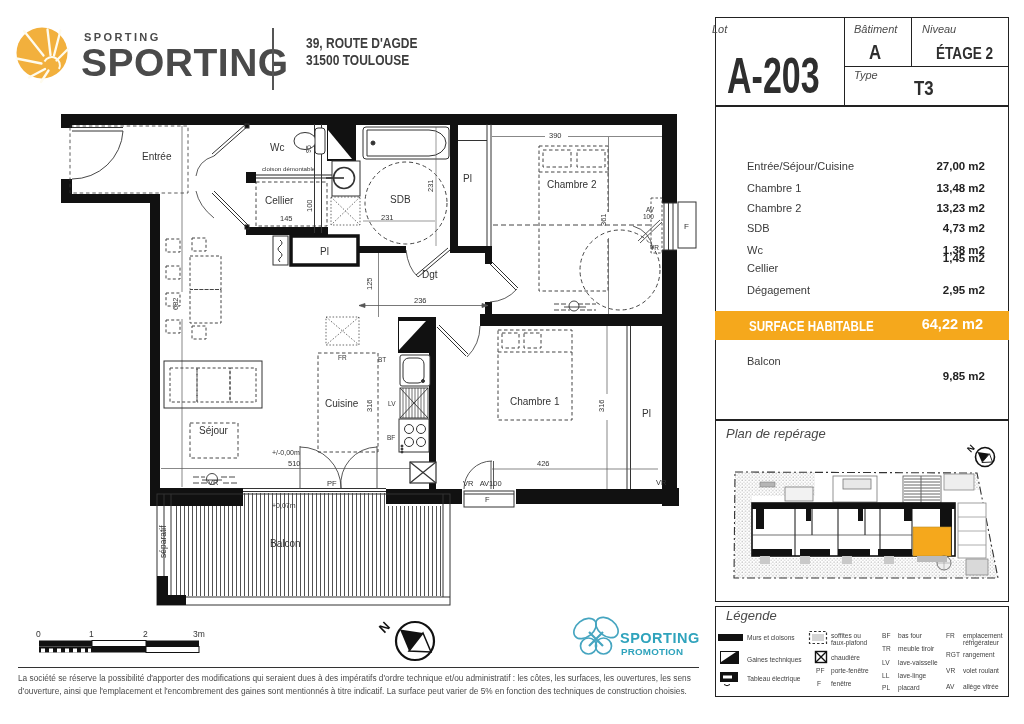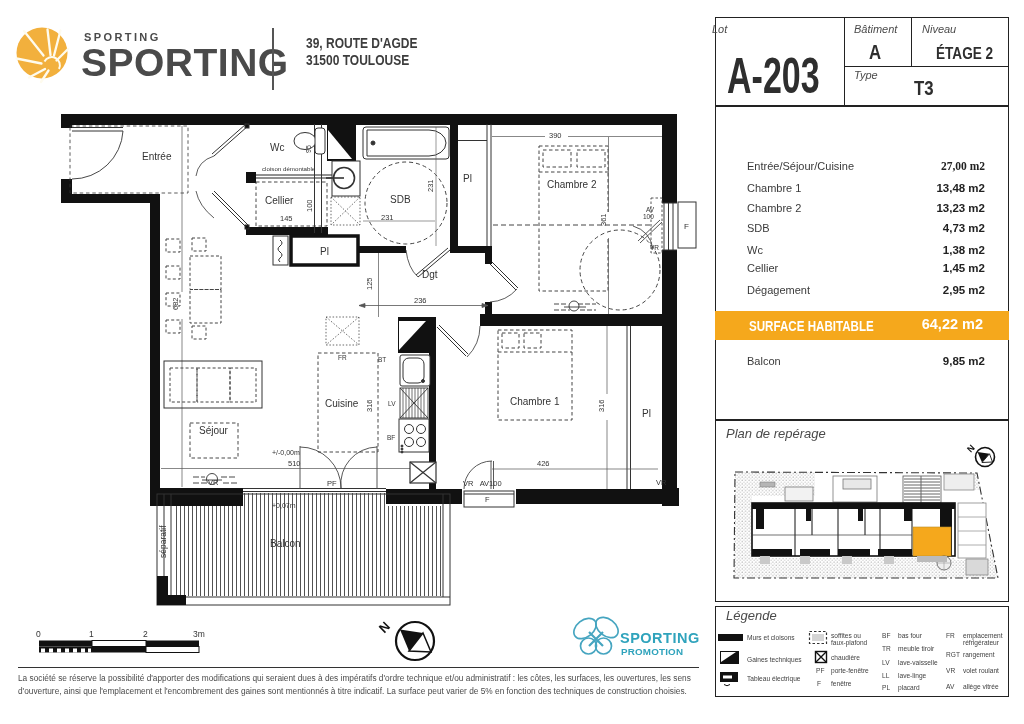--- a/index.html
+++ b/index.html
@@ -50,46 +50,46 @@
 
 <div class="abs it" style="left:922px;top:23px;font-size:11px;">Niveau</div>
 <div class="abs cond" style="left:936px;top:44px;font-size:17px;color:#2e2e2e;">ÉTAGE 2</div>
 
 <div class="abs it" style="left:854px;top:69px;font-size:11px;">Type</div>
 <div class="abs cond" style="left:914px;top:76px;font-size:21px;color:#2e2e2e;">T3</div>
 
 <div class="bx" style="left:715px;top:106px;width:294px;height:314px;"></div>
 
 <div class="abs lbl" style="left:747px;top:160px;">Entrée/Séjour/Cuisine</div>
-<div class="abs val" style="left:885px;top:160px;width:100px;font-family:Liberation Serif, serif;">27,00 m2</div>
+<div class="abs val" style="left:885px;top:160px;width:100px;">27,00 m2</div>
 
 <div class="abs lbl" style="left:747px;top:182px;">Chambre 1</div>
 <div class="abs val" style="left:885px;top:182px;width:100px;">13,48 m2</div>
 
 <div class="abs lbl" style="left:747px;top:202px;">Chambre 2</div>
 <div class="abs val" style="left:885px;top:202px;width:100px;">13,23 m2</div>
 
 <div class="abs lbl" style="left:747px;top:222px;">SDB</div>
 <div class="abs val" style="left:885px;top:222px;width:100px;">4,73 m2</div>
 
 <div class="abs lbl" style="left:747px;top:244px;">Wc</div>
 <div class="abs val" style="left:885px;top:244px;width:100px;">1,38 m2</div>
 
 <div class="abs lbl" style="left:747px;top:262px;">Cellier</div>
-<div class="abs val" style="left:885px;top:262px;width:100px;">1,45 m2</div>
+<div class="abs val" style="left:885px;top:252px;width:100px;">1,45 m2</div>
 
 <div class="abs lbl" style="left:747px;top:284px;">Dégagement</div>
 <div class="abs val" style="left:885px;top:284px;width:100px;">2,95 m2</div>
 
 <div class="abs" style="left:715px;top:311px;width:294px;height:29px;background:#F5A81C;"></div>
 <div class="abs cond" style="left:749px;top:318px;font-size:14.5px;color:#fff;">SURFACE HABITABLE</div>
 <div class="abs" style="left:883px;top:316px;width:100px;font-size:14.5px;font-weight:bold;color:#fff;text-align:right;">64,22 m2</div>
 
 <div class="abs lbl" style="left:747px;top:355px;">Balcon</div>
-<div class="abs val" style="left:885px;top:355px;width:100px;">9,85 m2</div>
+<div class="abs val" style="left:885px;top:370px;width:100px;">9,85 m2</div>
 
 <div class="bx" style="left:715px;top:420px;width:294px;height:182px;"></div>
 <div class="abs it" style="left:726px;top:426px;font-size:13px;text-align:center;">Plan de repérage</div>
 
 <div class="bx" style="left:715px;top:606px;width:294px;height:91px;"></div>
 <div class="abs it" style="left:726px;top:608px;font-size:13px;">Légende</div>
 
 <div class="abs" style="left:718px;top:634px;width:25px;height:7px;background:#111;"></div>
 <div class="abs leg" style="left:747px;top:634px;">Murs et cloisons</div>
 <div class="abs leg" style="left:747px;top:656px;">Gaines techniques</div>

